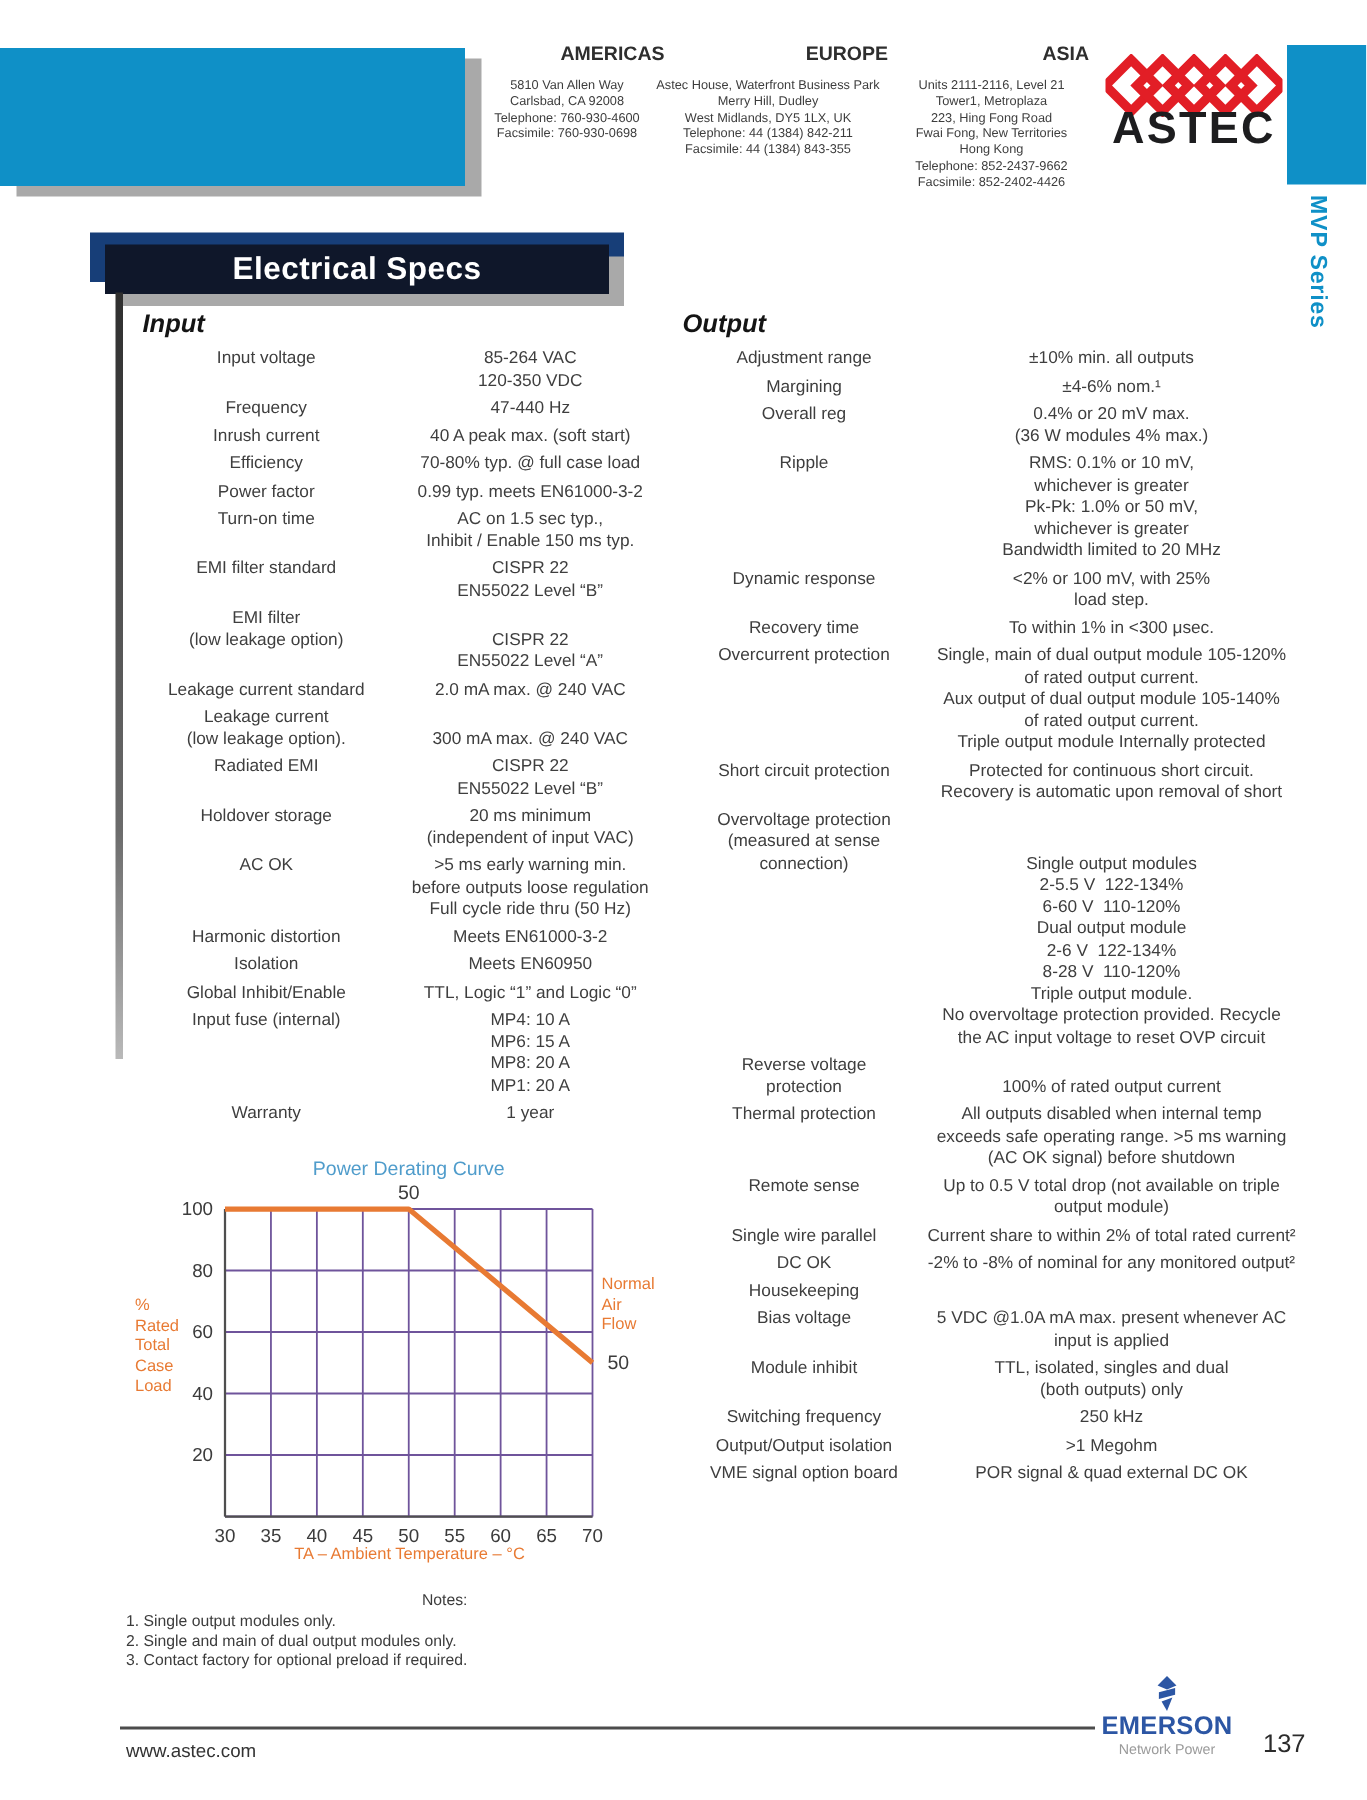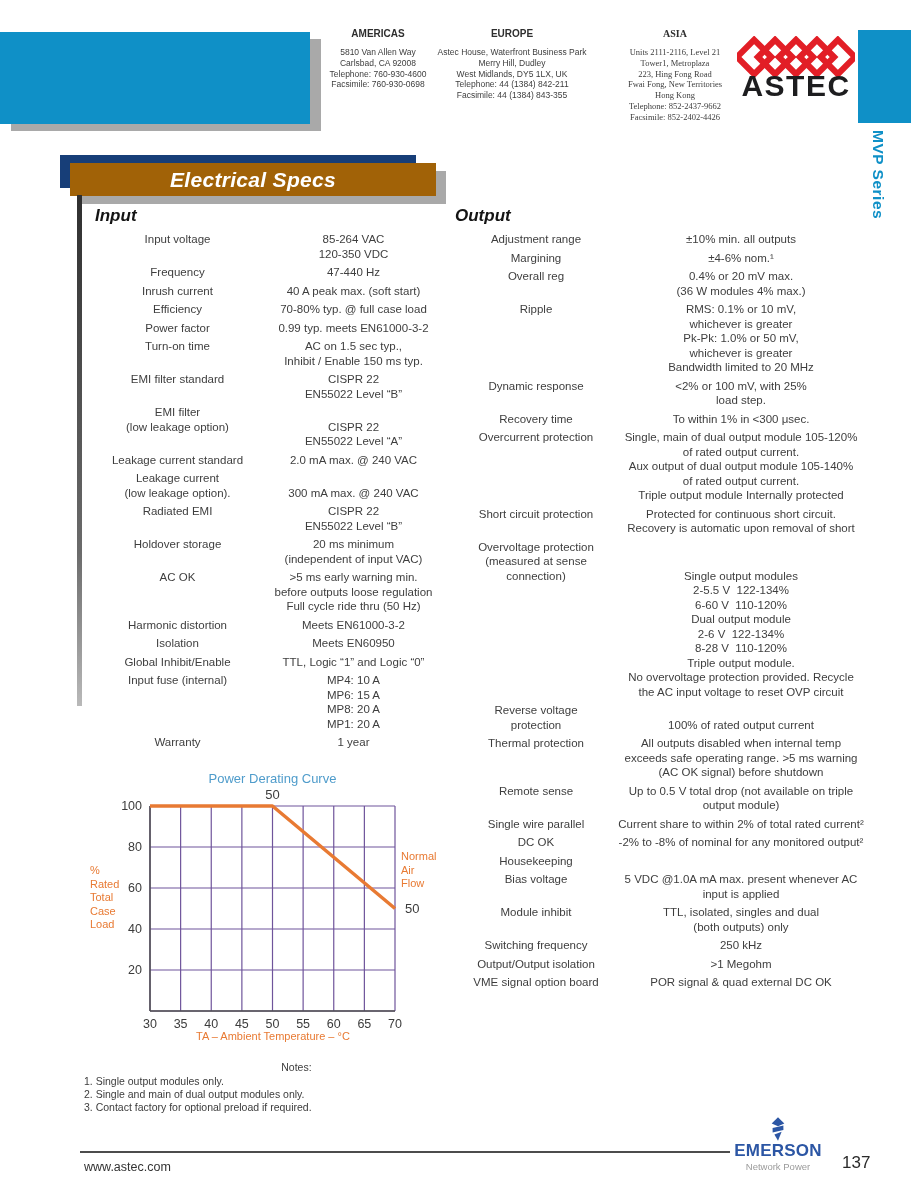--- a/index.html
+++ b/index.html
@@ -5,41 +5,41 @@
   html,body{margin:0;padding:0;background:#ffffff;}
   .page{position:relative;width:911px;height:1200px;background:#fff;overflow:hidden;
         font-family:"Liberation Sans",sans-serif;color:#3e3e3e;}
 
   
   .tl-block{position:absolute;left:0;top:32px;width:310px;height:92px;background:#0f90c7;
             box-shadow:11px 7px 0 #a9a9a9;}
 
   
   .addr{position:absolute;top:28px;text-align:center;color:#3d3d3d;}
-  .addr-h{font-size:10px;font-weight:bold;color:#2e2e2e;margin-bottom:8px;}
+  .addr-h{font-size:13px;font-weight:bold;color:#2e2e2e;margin-bottom:8px;text-align:right;}
   .addr-b{font-size:8.5px;line-height:10.8px;white-space:pre-line;}
   .addr-americas{left:313px;width:130px;}
   .addr-europe{left:432px;width:160px;}
-  .addr-asia{left:610px;width:130px;font-family:Liberation Serif, serif;}
+  .addr-asia{left:596px;width:130px;}
 
   
   .astec{position:absolute;left:734px;top:36px;width:124px;text-align:center;}
   .astec svg{display:block;margin:0 auto;}
   .astec-text{font-size:30px;font-weight:bold;color:#1d1d1f;letter-spacing:1.5px;
               line-height:28px;margin-top:-6px;}
 
   
   .side-block{position:absolute;left:858px;top:30px;width:53px;height:93px;background:#0f90c7;}
   .side-label{position:absolute;left:869px;top:130px;writing-mode:vertical-rl;
               font-weight:bold;font-size:15.5px;letter-spacing:0.5px;color:#0f90c7;}
 
   
   .banner-navy{position:absolute;left:60px;top:155px;width:356px;height:33px;background:#173e78;}
-  .banner{position:absolute;left:70px;top:163px;width:366px;height:33px;background:#a16207;
-          box-shadow:10px 8px 0 #a9a9a9;display:flex;align-items:center;justify-content:center;font-style:italic;}
+  .banner{position:absolute;left:70px;top:163px;width:336px;height:33px;background:#0f172a;
+          box-shadow:10px 8px 0 #a9a9a9;display:flex;align-items:center;justify-content:center;}
   .banner span{color:#fff;font-size:21px;font-weight:bold;letter-spacing:0.3px;}
   .vbar{position:absolute;left:77px;top:195px;width:5px;height:511px;
         background:linear-gradient(#2f2f2f 0%,#6b6b6b 70%,#b9b9b9 100%);}
 
   
   .col-title{position:absolute;font-size:17px;font-weight:bold;font-style:italic;color:#141414;}
   .input-title{left:95px;top:206px;}
   .output-title{left:455px;top:206px;}
   .rows{position:absolute;text-align:center;}
   .input-rows{left:95px;top:232px;width:352px;}

